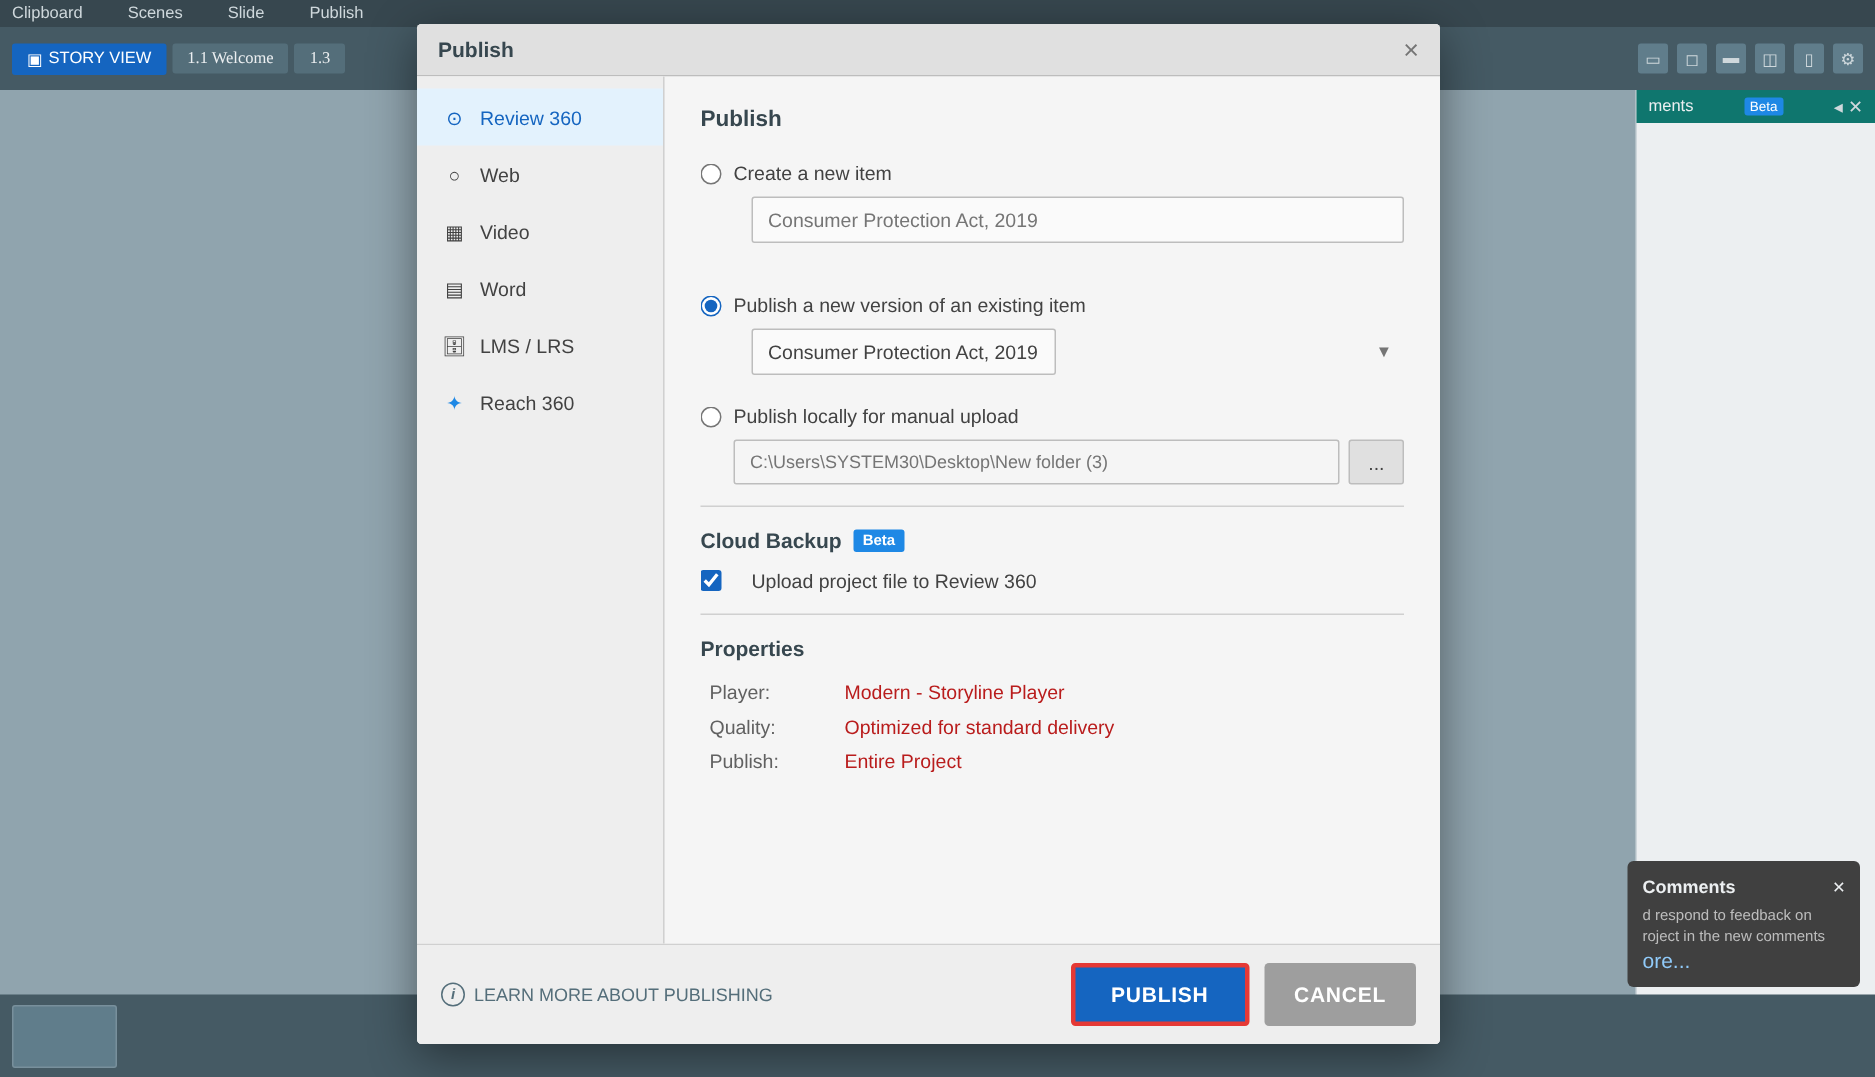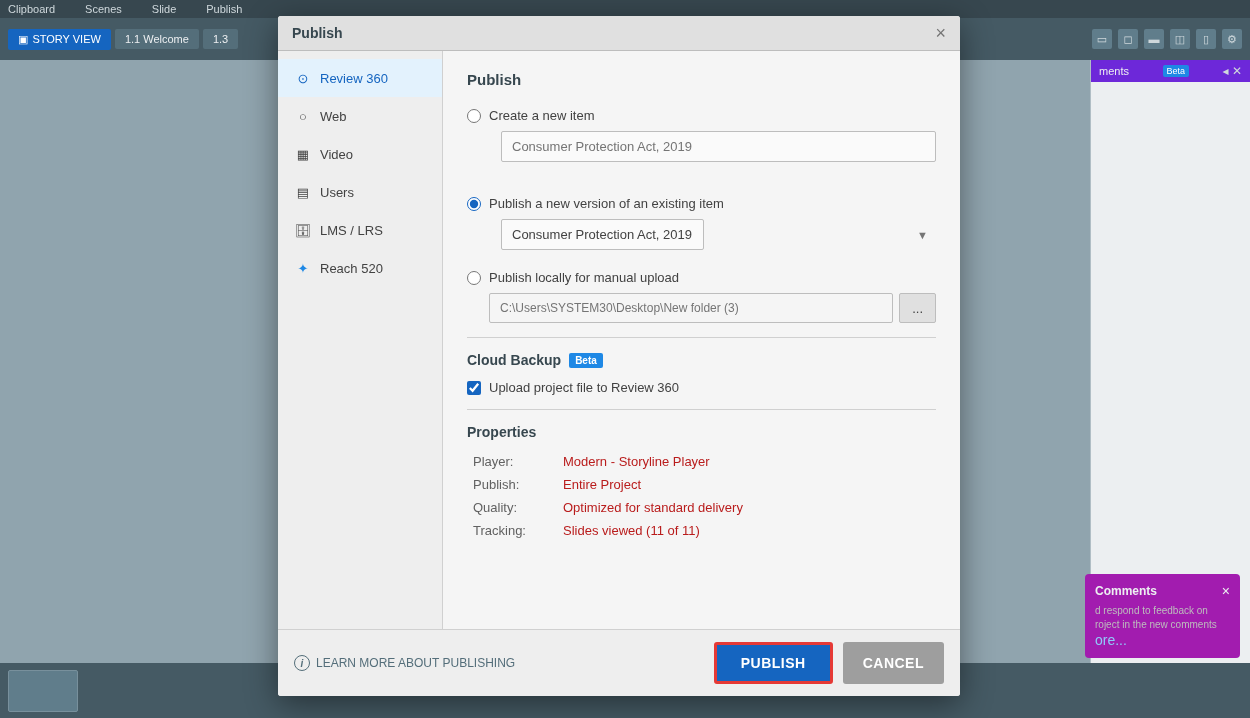--- a/index.html
+++ b/index.html
@@ -60,20 +60,21 @@
       gap: 4px;
     }
     .tab-btn {
       background: #546e7a;
       color: #eceff1;
       border: none;
       padding: 4px 10px;
       font-size: 11px;
       border-radius: 2px;
       cursor: pointer;
+      font-family: Liberation Serif, serif;
     }
     .toolbar-right {
       margin-left: auto;
       display: flex;
       gap: 6px;
       align-items: center;
     }
     .toolbar-icon {
       width: 20px; height: 20px;
       background: #607d8b;
@@ -94,21 +95,21 @@
     
     .right-panel {
       position: absolute;
       top: 60px; right: 0;
       width: 160px;
       bottom: 0;
       background: #eceff1;
       border-left: 1px solid #b0bec5;
     }
     .right-panel-header {
-      background: #6d28d9;
+      background: #0f766e;
       color: #eceff1;
       padding: 4px 8px;
       font-size: 11px;
       display: flex;
       justify-content: space-between;
       align-items: center;
     }
     .beta-badge {
       background: #1e88e5;
       color: white;
@@ -116,21 +117,21 @@
       padding: 1px 4px;
       border-radius: 2px;
     }
 
     
     .comments-popup {
       position: absolute;
       bottom: 60px;
       right: 10px;
       width: 155px;
-      background: #a21caf;
+      background: #404040;
       color: #eceff1;
       border-radius: 4px;
       padding: 10px;
       font-size: 11px;
     }
     .comments-popup-header {
       display: flex;
       justify-content: space-between;
       align-items: center;
       margin-bottom: 6px;
@@ -360,22 +361,22 @@
       background: #1e88e5;
       color: white;
       font-size: 10px;
       padding: 2px 6px;
       border-radius: 2px;
       font-weight: 600;
     }
 
     .checkbox-row {
       display: flex;
-      align-items: center;
-      gap: 8px;
+      align-items: flex-start;
+      gap: 20px;
       margin-bottom: 14px;
       cursor: pointer;
     }
     .checkbox-row input[type="checkbox"] {
       accent-color: #1565c0;
       width: 14px;
       height: 14px;
     }
     .checkbox-label {
       font-size: 13px;
@@ -555,29 +556,29 @@
       <div class="sidebar-item">
         <span class="sidebar-icon">○</span>
         <span>Web</span>
       </div>
       <div class="sidebar-item">
         <span class="sidebar-icon">▦</span>
         <span>Video</span>
       </div>
       <div class="sidebar-item">
         <span class="sidebar-icon">▤</span>
-        <span>Users</span>
+        <span>Word</span>
       </div>
       <div class="sidebar-item">
         <span class="sidebar-icon">🗄</span>
         <span>LMS / LRS</span>
       </div>
       <div class="sidebar-item">
         <span class="sidebar-icon" style="color:#1e88e5;">✦</span>
-        <span>Reach 520</span>
+        <span>Reach 360</span>
       </div>
     </div>
 
     <div class="modal-main">
       <div class="section-title">Publish</div>
 
       <div class="radio-group">
         <label class="radio-label">
           <input type="radio" name="publish-type" style="">
           <span>Create a new item</span>
@@ -630,30 +631,26 @@
       <hr class="divider">
 
       <div class="properties-title">Properties</div>
       <table class="props-table">
         <tbody>
           <tr>
             <td>Player:</td>
             <td>Modern - Storyline Player</td>
           </tr>
           <tr>
-            <td>Publish:</td>
-            <td>Entire Project</td>
-          </tr>
-          <tr>
             <td>Quality:</td>
             <td>Optimized for standard delivery</td>
           </tr>
           <tr>
-            <td>Tracking:</td>
-            <td>Slides viewed (11 of 11)</td>
+            <td>Publish:</td>
+            <td>Entire Project</td>
           </tr>
         </tbody>
       </table>
     </div>
   </div>
 
   <div class="modal-footer">
     <div class="learn-more">
       <div class="info-icon">i</div>
       <span>LEARN MORE ABOUT PUBLISHING</span>

